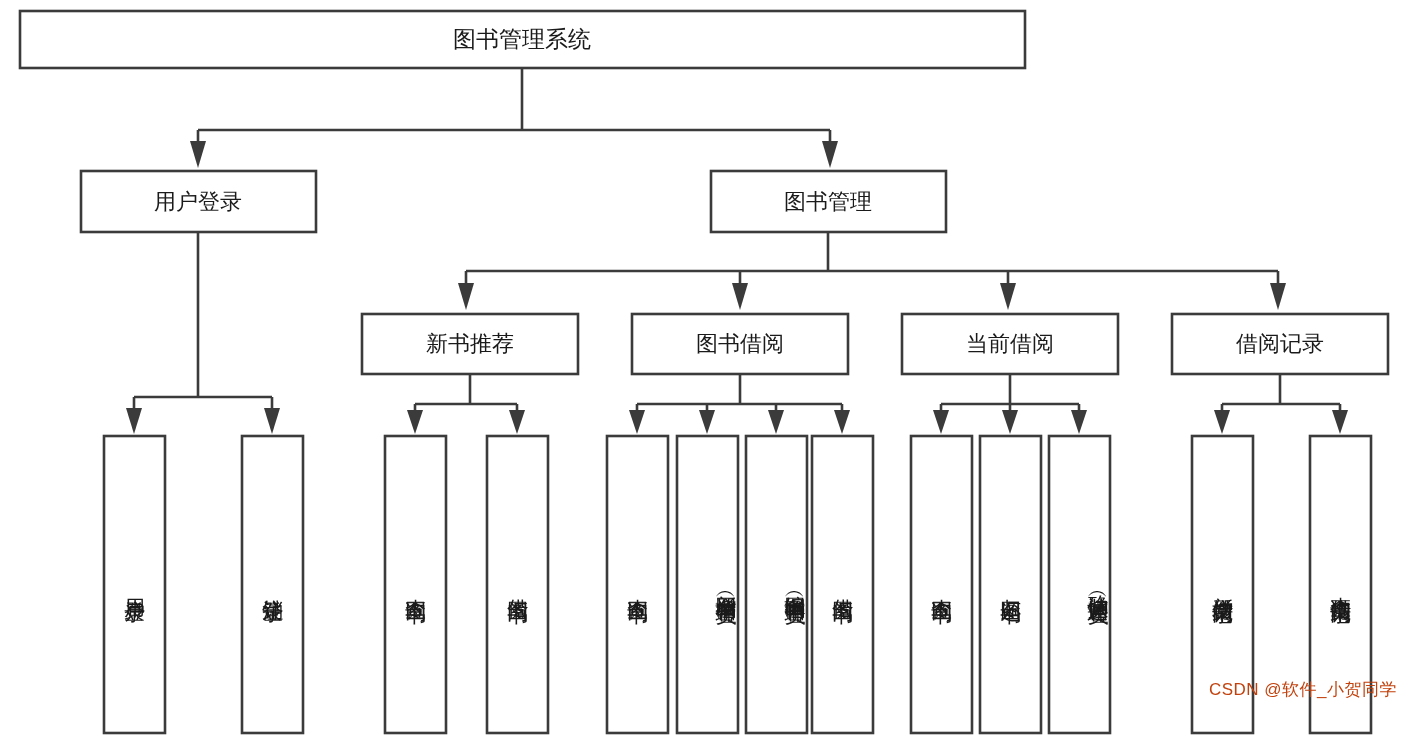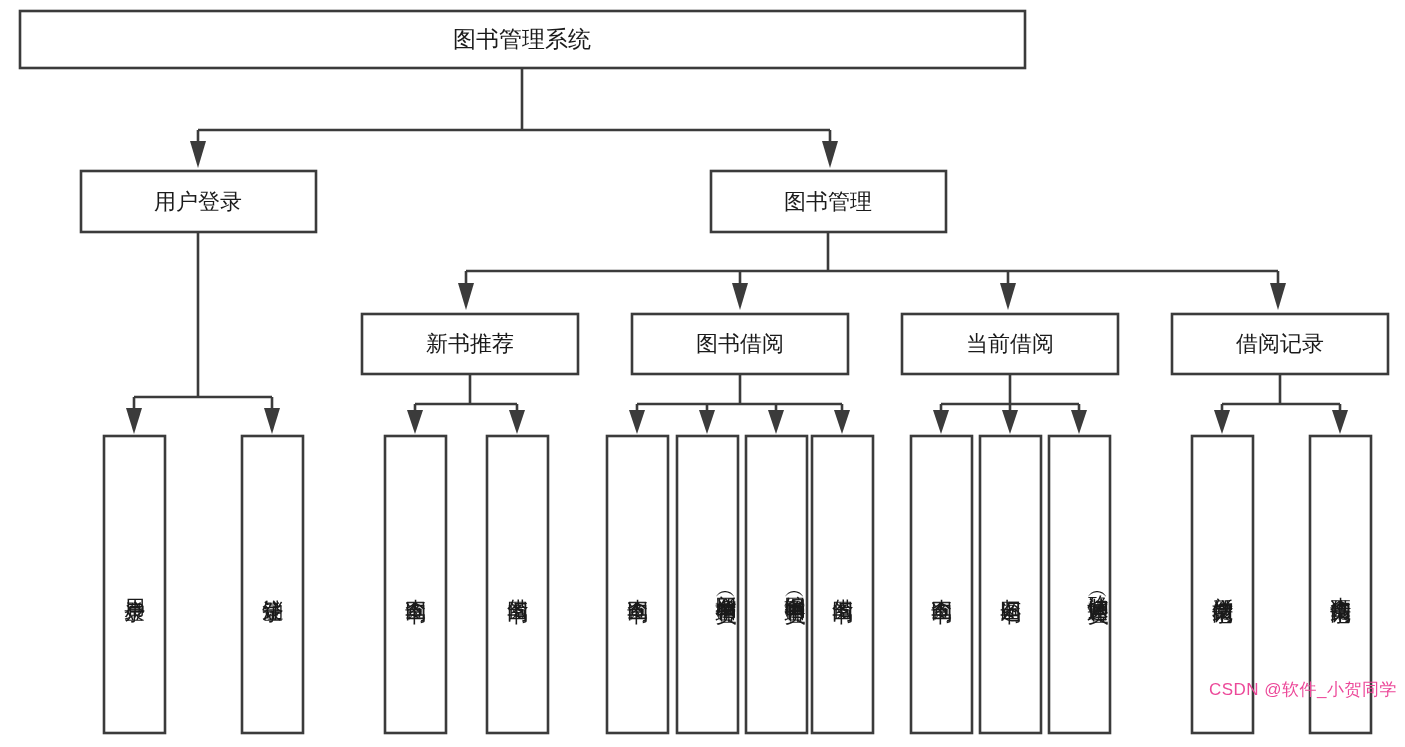--- a/index.html
+++ b/index.html
@@ -71,21 +71,21 @@
     justify-content: center;
     white-space: nowrap;
     pointer-events: none;
   }
   #watermark {
     position: absolute;
     right: 8px;
     bottom: 6px;
     font-family: "Liberation Sans", "DejaVu Sans", sans-serif;
     font-size: 17px;
-    color: #ec4899;
+    color: #c2410c;
     letter-spacing: 0.5px;
     white-space: nowrap;
   }
 </style>
 </head>
 <body>
 
 <div id="diagram-root">
 
   <svg class="diagram-canvas" viewBox="0 0 1405 747" xmlns="http://www.w3.org/2000/svg">

